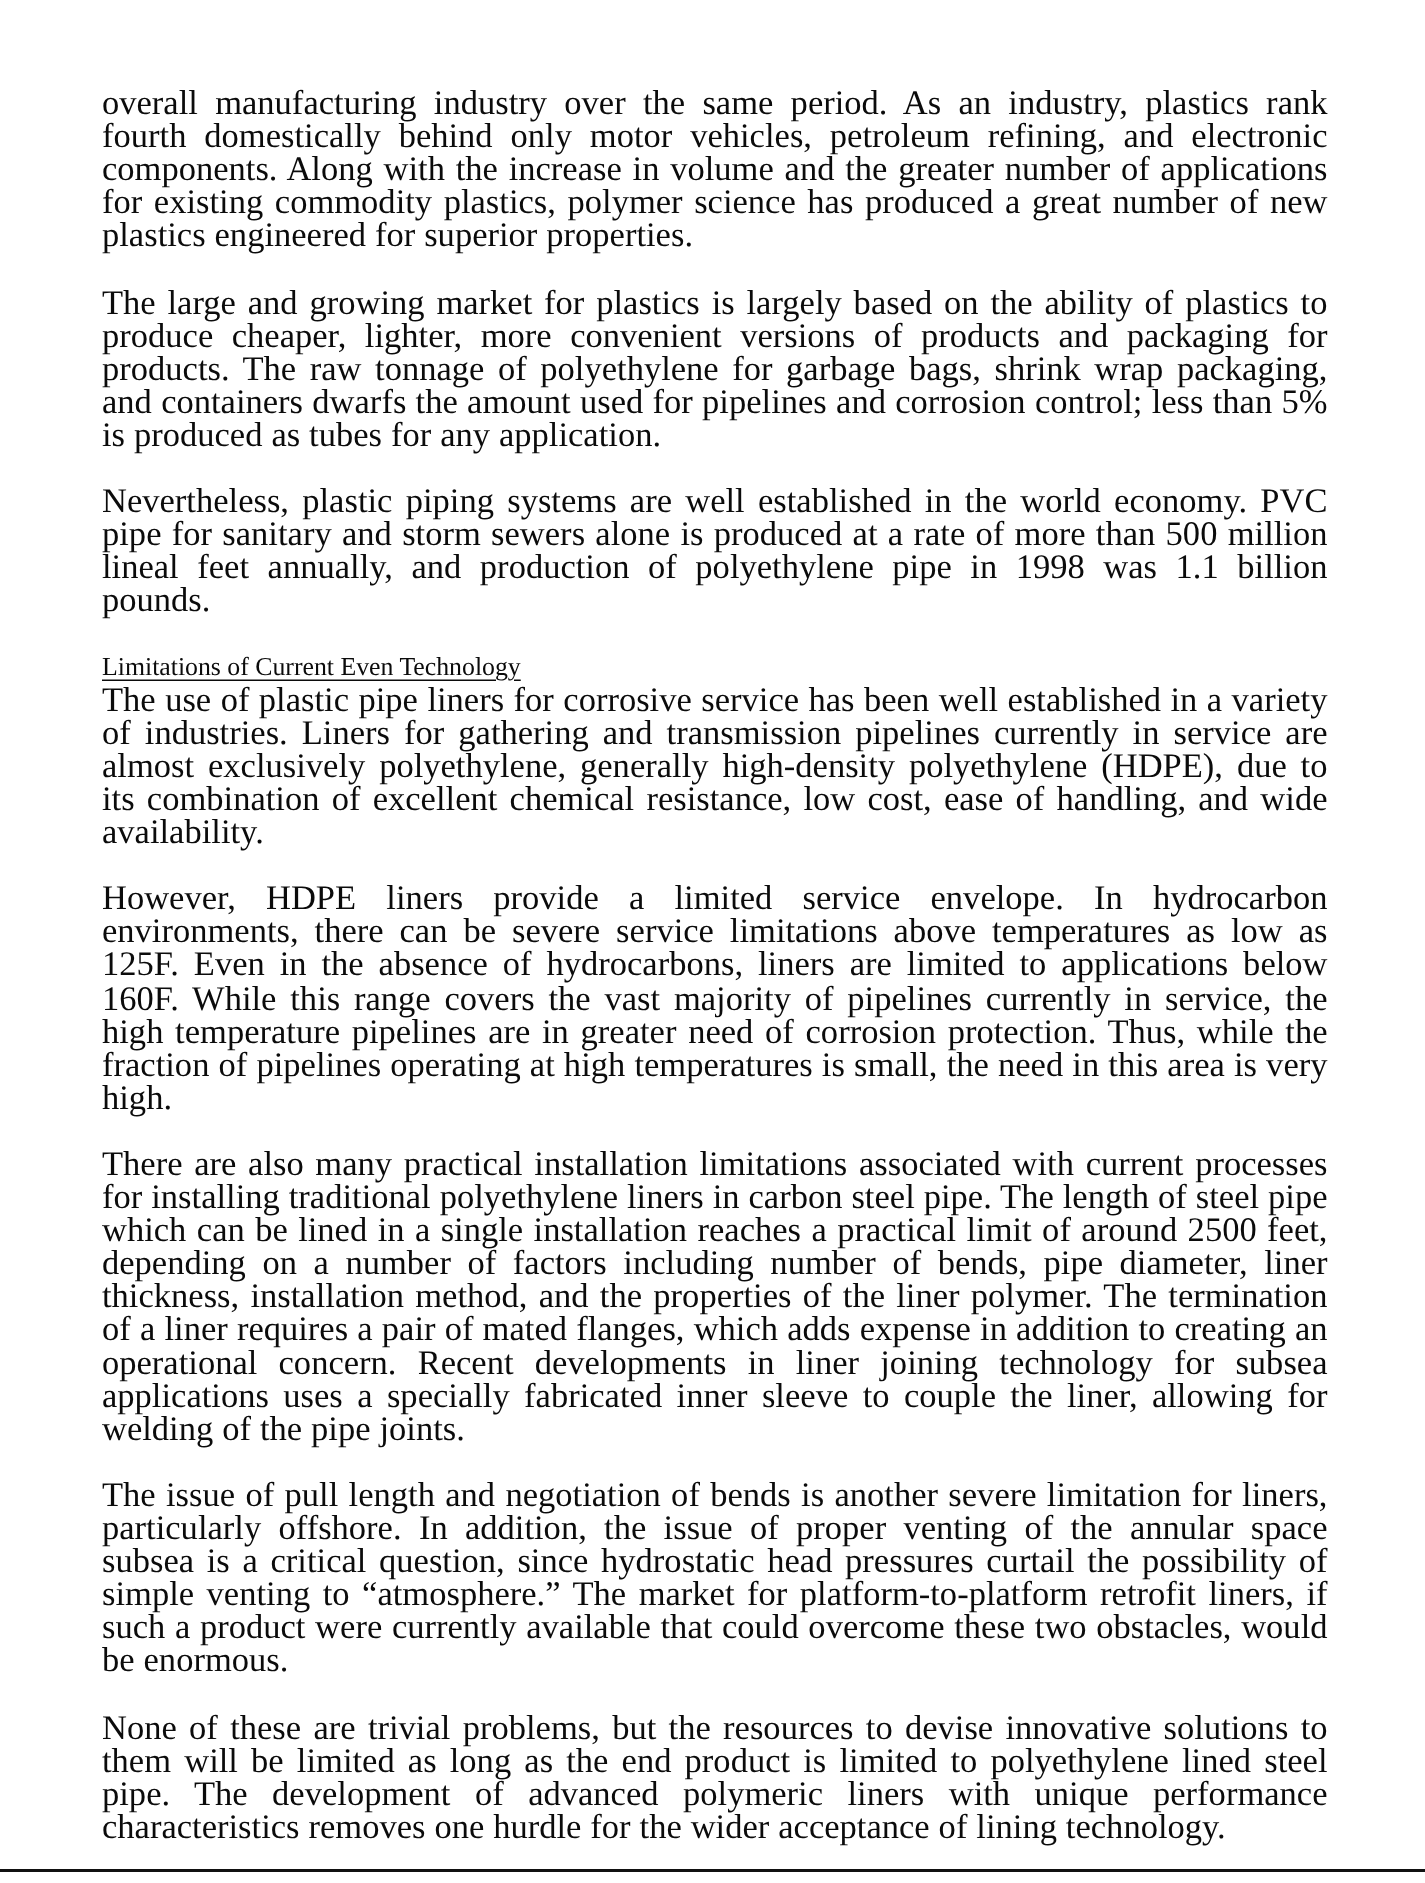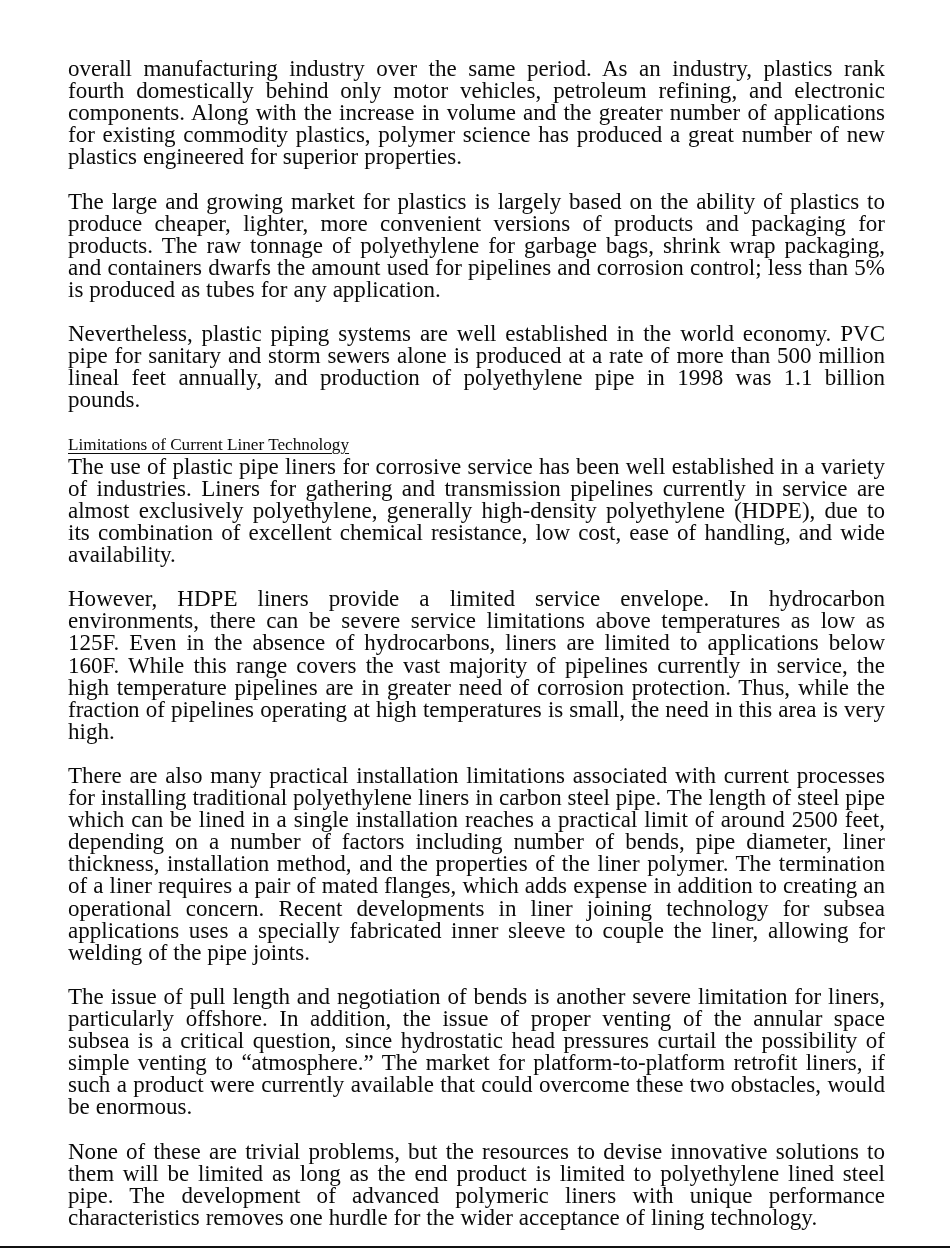--- a/index.html
+++ b/index.html
@@ -88,21 +88,21 @@
 
   <div class="text-column">
 
     <p class="para">overall manufacturing industry over the same period.  As an industry, plastics rank fourth domestically behind only motor vehicles, petroleum refining, and electronic components.  Along with the increase in volume and the greater number of applications for existing commodity plastics, polymer science has produced a great number of new plastics engineered for superior properties.</p>
 
     <p class="para">The large and growing market for plastics is largely based on the ability of plastics to produce cheaper, lighter, more convenient versions of products and packaging for products.  The raw tonnage of polyethylene for garbage bags, shrink wrap packaging, and containers dwarfs the amount used for pipelines and corrosion control; less than 5% is produced as tubes for any application.</p>
 
     <p class="para">Nevertheless, plastic piping systems are well established in the world economy.  PVC pipe for sanitary and storm sewers alone is produced at a rate of more than 500 million lineal feet annually, and production of polyethylene pipe in 1998 was 1.1 billion pounds.</p>
 
     <div class="heading-row" style="margin-top:22.1px;">
-      <h2 class="section-heading">Limitations of Current Liner Technology</h2>
+      <h2 class="section-heading">Limitations of Current Even Technology</h2>
     </div>
 
     <p class="para">The use of plastic pipe liners for corrosive service has been well established in a variety of industries.  Liners for gathering and transmission pipelines currently in service are almost exclusively polyethylene, generally high-density polyethylene (HDPE), due to its combination of excellent chemical resistance, low cost, ease of handling, and wide availability.</p>
 
     <p class="para">However, HDPE liners provide a limited service envelope.  In hydrocarbon environments, there can be severe service limitations above temperatures as low as 125F.  Even in the absence of hydrocarbons, liners are limited to applications below 160F.  While this range covers the vast majority of pipelines currently in service, the high temperature pipelines are in greater need of corrosion protection.  Thus, while the fraction of pipelines operating at high temperatures is small, the need in this area is very high.</p>
 
     <p class="para">There are also many practical installation limitations associated with current processes for installing traditional polyethylene liners in carbon steel pipe.  The length of steel pipe which can be lined in a single installation reaches a practical limit of around 2500 feet, depending on a number of factors including number of bends, pipe diameter, liner thickness, installation method, and the properties of the liner polymer.  The termination of a liner requires a pair of mated flanges, which adds expense in addition to creating an operational concern.  Recent developments in liner joining technology for subsea applications uses a specially fabricated inner sleeve to couple the liner, allowing for welding of the pipe joints.</p>
 
     <p class="para">The issue of pull length and negotiation of bends is another severe limitation for liners, particularly offshore.  In addition, the issue of proper venting of the annular space subsea is a critical question, since hydrostatic head pressures curtail the possibility of simple venting to “atmosphere.”  The market for platform-to-platform retrofit liners, if such a product were currently available that could overcome these two obstacles, would be enormous.</p>
 

